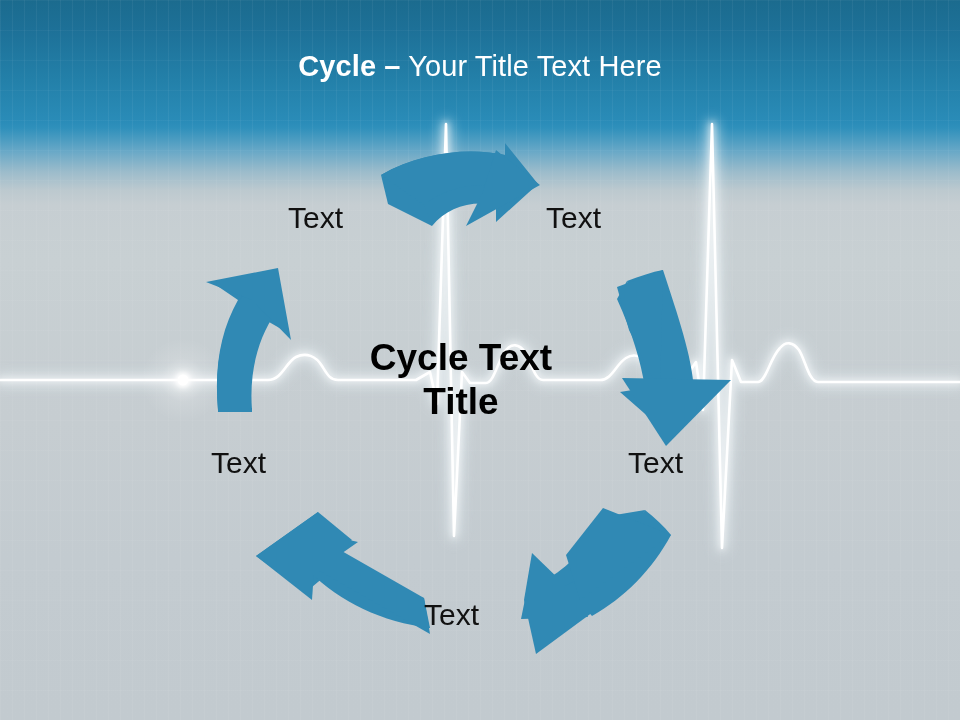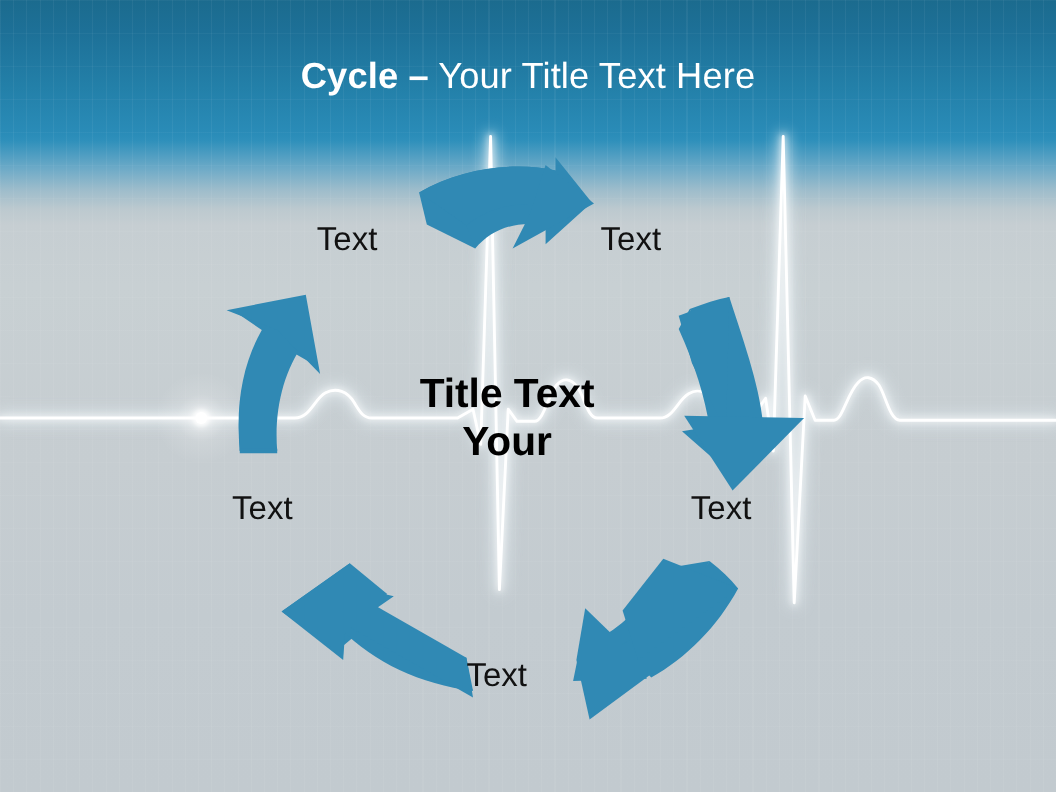--- a/index.html
+++ b/index.html
@@ -43,21 +43,21 @@
   
   #ecg { position:absolute; left:0; top:0; width:960px; height:720px; }
 
   
   #title {
     position:absolute;
     left:0; top:50px;
     width:960px;
     text-align:center;
     color:#ffffff;
-    font-size:33px;
+    font-size:29px;
     letter-spacing:0.1px;
     white-space:nowrap;
   }
   #title .strong { font-weight:bold; }
   #title .light  { font-weight:normal; }
 
   
   #center-text {
     position:absolute;
     left:330px; top:336px;
@@ -282,22 +282,22 @@
         C 258,338 249,372 252,410
         Z"></path>
       <path fill="#3089b4" d="
         M 206,282 L 278,268 L 291,340 L 252,300 Z"></path>
       <path fill="#3089b4" d="
         M 218,408 L 252,408 L 252,412 L 218,412 Z"></path>
     </g>
   </svg>
 
   <div id="center-text">
-    <div>Title Text</div>
-    <div>Your</div>
+    <div>Cycle Text</div>
+    <div>Title</div>
   </div>
 
   <div class="lbl" id="lbl-0">Text</div>
   <div class="lbl" id="lbl-1">Text</div>
   <div class="lbl" id="lbl-2">Text</div>
   <div class="lbl" id="lbl-3">Text</div>
   <div class="lbl" id="lbl-4">Text</div>
 
 </div>
 

